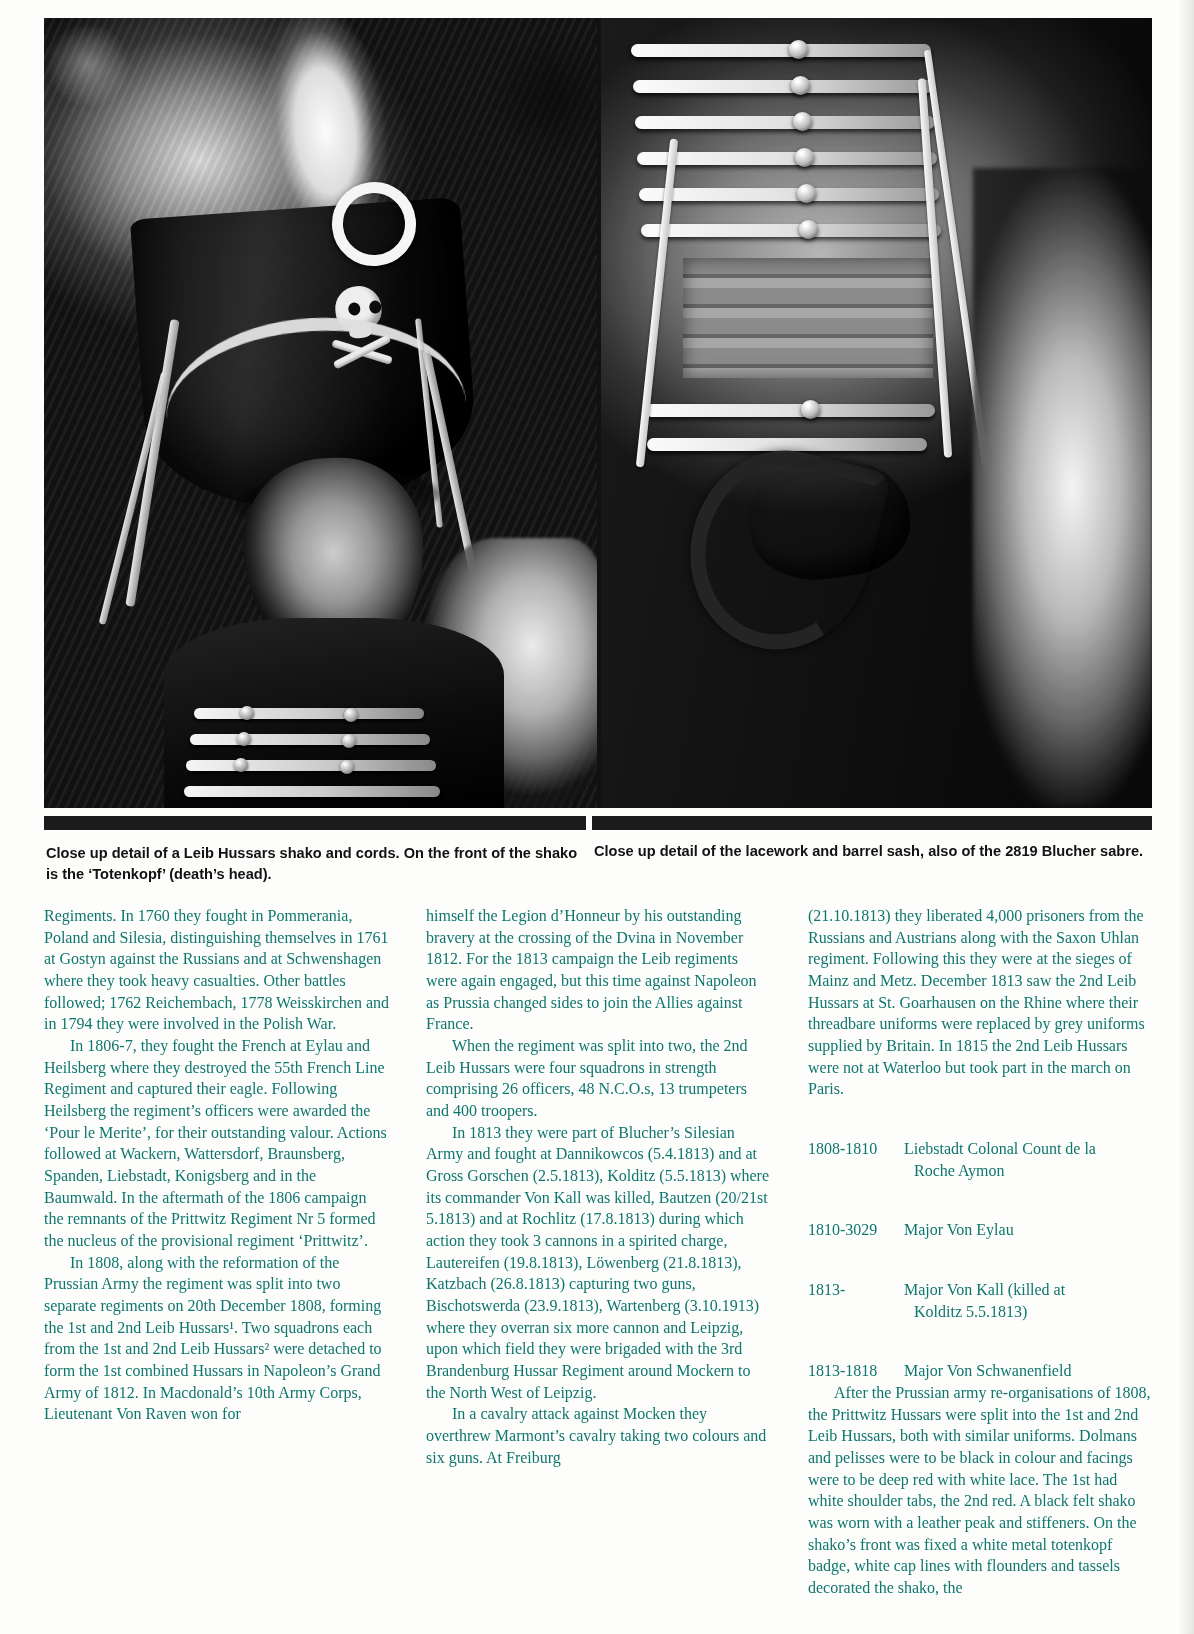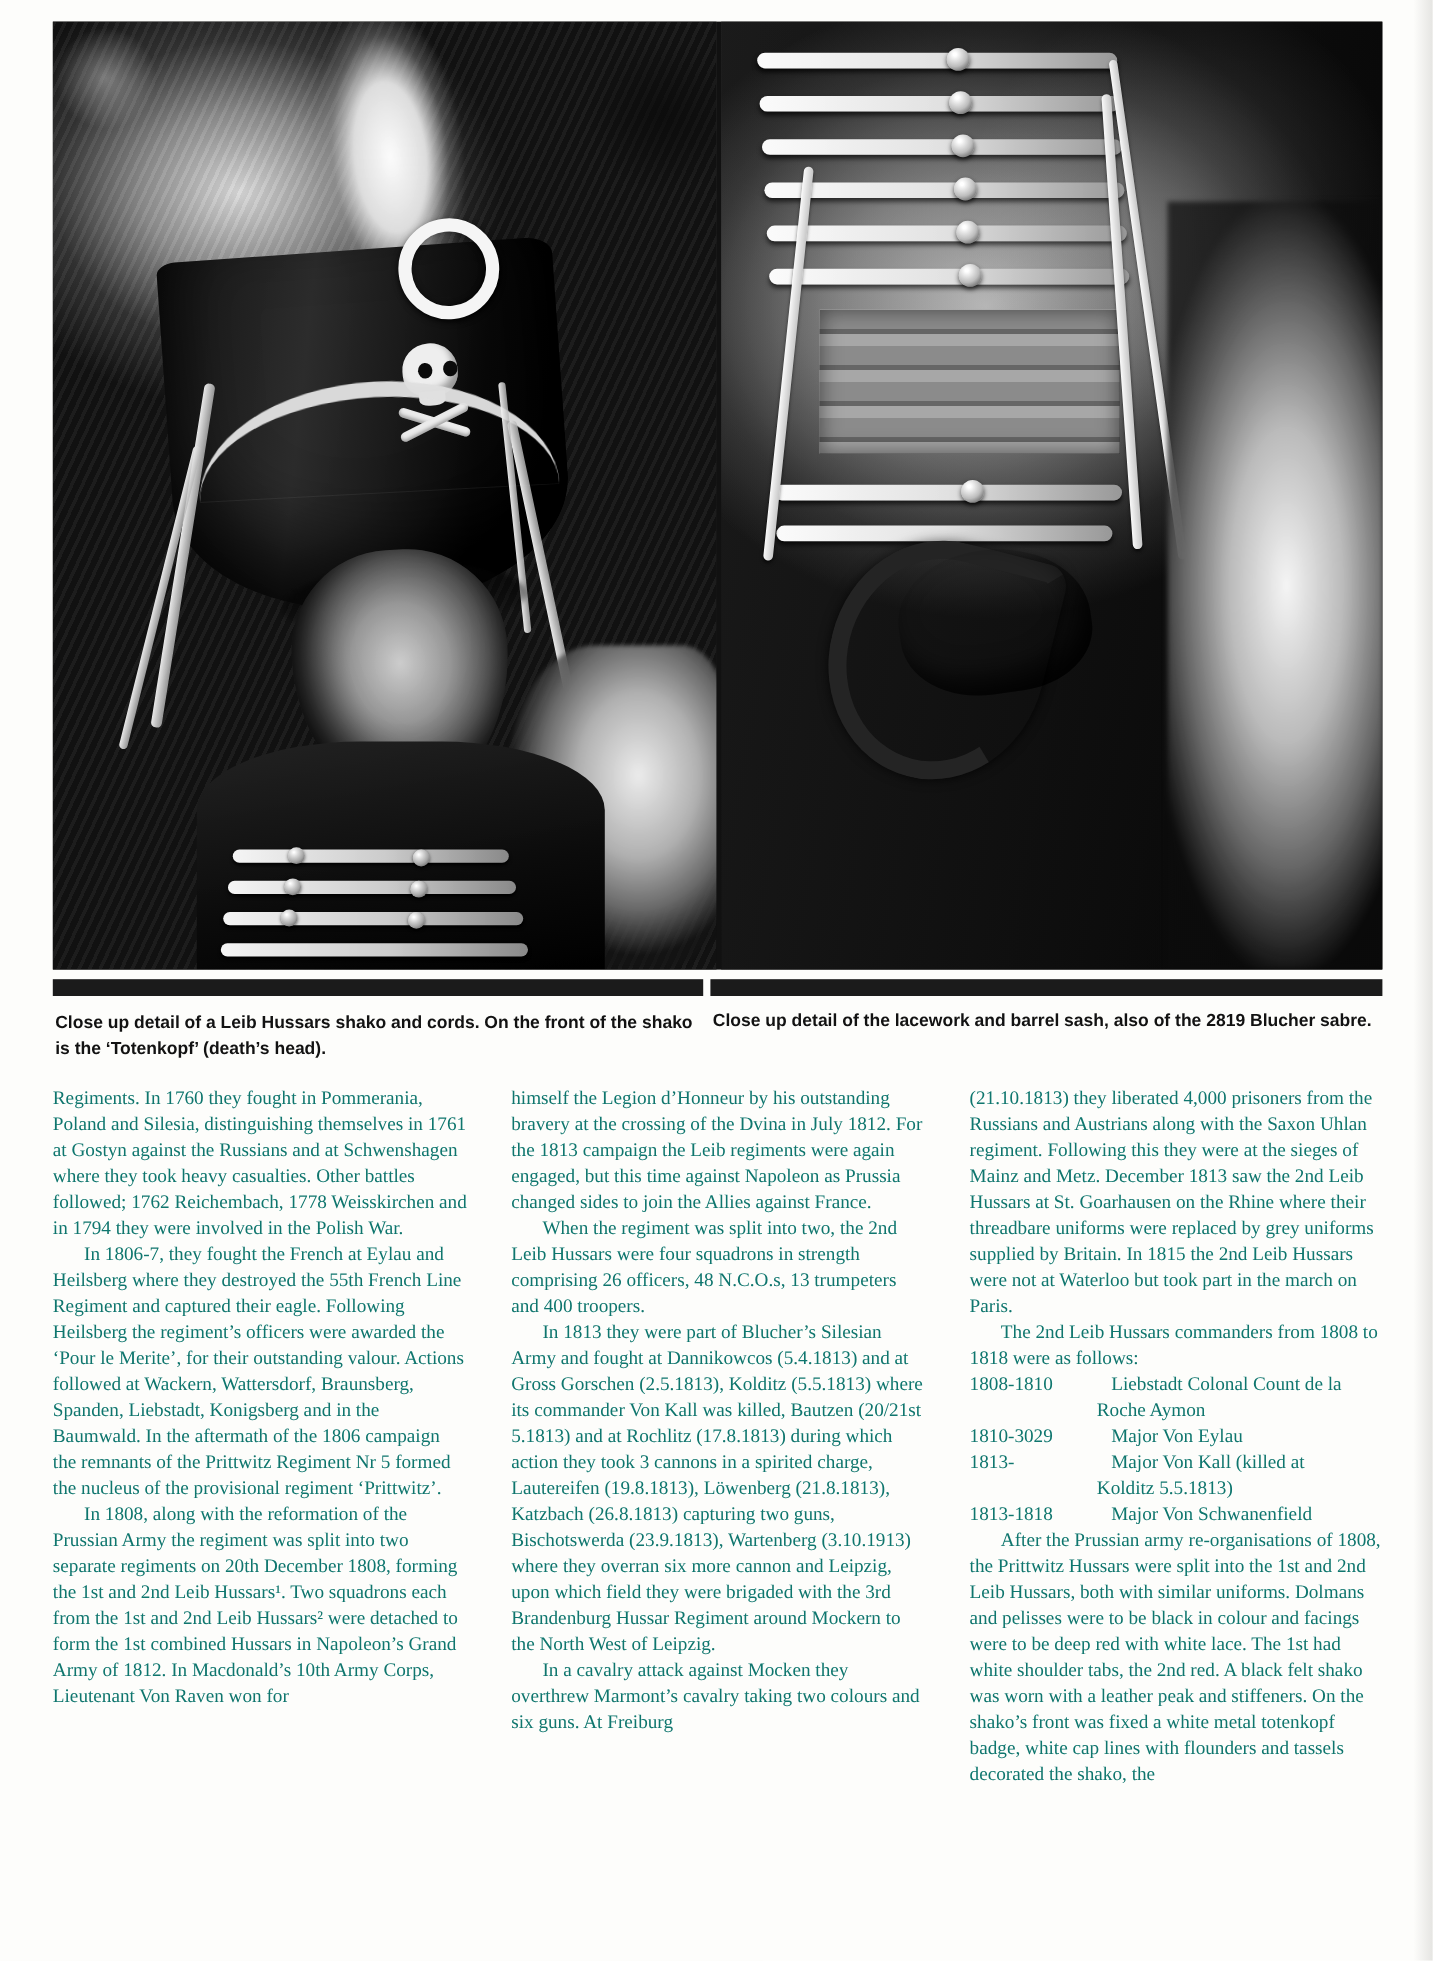--- a/index.html
+++ b/index.html
@@ -301,21 +301,22 @@
     line-height: 1.355;
     color: #0f766e;
     overflow: hidden;
   }
   .col p { margin: 0; text-indent: 26px; }
   .col p.noindent { text-indent: 0; }
 
   .cmd-list { margin: 0; }
   .cmd-row {
     display: flex;
-    gap: 22px;
+    gap: 0;
+    margin-top: 38px;
   }
   .cmd-years { width: 96px; flex: 0 0 96px; }
   .cmd-name { flex: 1; }
   .cmd-cont { padding-left: 106px; }
 
   .scan-edge {
     position: absolute;
     right: 0; top: 0;
     width: 16px; height: 1634px;
     background: linear-gradient(90deg, rgba(0,0,0,0), rgba(120,118,112,.18));
@@ -406,29 +407,28 @@
 
   <div class="columns">
 
     <div class="col">
       <p class="noindent">Regiments. In 1760 they fought in Pommerania, Poland and Silesia, distinguishing themselves in 1761 at Gostyn against the Russians and at Schwenshagen where they took heavy casualties. Other battles followed; 1762 Reichembach, 1778 Weisskirchen and in 1794 they were involved in the Polish War.</p>
       <p>In 1806-7, they fought the French at Eylau and Heilsberg where they destroyed the 55th French Line Regiment and captured their eagle. Following Heilsberg the regiment’s officers were awarded the ‘Pour le Merite’, for their outstanding valour. Actions followed at Wackern, Wattersdorf, Braunsberg, Spanden, Liebstadt, Konigsberg and in the Baumwald. In the aftermath of the 1806 campaign the remnants of the Prittwitz Regiment Nr 5 formed the nucleus of the provisional regiment ‘Prittwitz’.</p>
       <p>In 1808, along with the reformation of the Prussian Army the regiment was split into two separate regiments on 20th December 1808, forming the 1st and 2nd Leib Hussars¹. Two squadrons each from the 1st and 2nd Leib Hussars² were detached to form the 1st combined Hussars in Napoleon’s Grand Army of 1812. In Macdonald’s 10th Army Corps, Lieutenant Von Raven won for</p>
     </div>
 
     <div class="col">
-      <p class="noindent">himself the Legion d’Honneur by his outstanding bravery at the crossing of the Dvina in July 1812. For the 1813 campaign the Leib regiments were again engaged, but this time against Napoleon as Prussia changed sides to join the Allies against France.</p>
+      <p class="noindent">himself the Legion d’Honneur by his outstanding bravery at the crossing of the Dvina in November 1812. For the 1813 campaign the Leib regiments were again engaged, but this time against Napoleon as Prussia changed sides to join the Allies against France.</p>
       <p>When the regiment was split into two, the 2nd Leib Hussars were four squadrons in strength comprising 26 officers, 48 N.C.O.s, 13 trumpeters and 400 troopers.</p>
       <p>In 1813 they were part of Blucher’s Silesian Army and fought at Dannikowcos (5.4.1813) and at Gross Gorschen (2.5.1813), Kolditz (5.5.1813) where its commander Von Kall was killed, Bautzen (20/21st 5.1813) and at Rochlitz (17.8.1813) during which action they took 3 cannons in a spirited charge, Lautereifen (19.8.1813), Löwenberg (21.8.1813), Katzbach (26.8.1813) capturing two guns, Bischotswerda (23.9.1813), Wartenberg (3.10.1913) where they overran six more cannon and Leipzig, upon which field they were brigaded with the 3rd Brandenburg Hussar Regiment around Mockern to the North West of Leipzig.</p>
       <p>In a cavalry attack against Mocken they overthrew Marmont’s cavalry taking two colours and six guns. At Freiburg</p>
     </div>
 
     <div class="col">
       <p class="noindent">(21.10.1813) they liberated 4,000 prisoners from the Russians and Austrians along with the Saxon Uhlan regiment. Following this they were at the sieges of Mainz and Metz. December 1813 saw the 2nd Leib Hussars at St. Goarhausen on the Rhine where their threadbare uniforms were replaced by grey uniforms supplied by Britain. In 1815 the 2nd Leib Hussars were not at Waterloo but took part in the march on Paris.</p>
-      <p>The 2nd Leib Hussars commanders from 1808 to 1818 were as follows:</p>
 
       <div class="cmd-list">
         <div class="cmd-row">
           <span class="cmd-years">1808-1810</span>
           <span class="cmd-name">Liebstadt Colonal Count de la</span>
         </div>
         <div class="cmd-cont">Roche Aymon</div>
 
         <div class="cmd-row">
           <span class="cmd-years">1810-3029</span>

